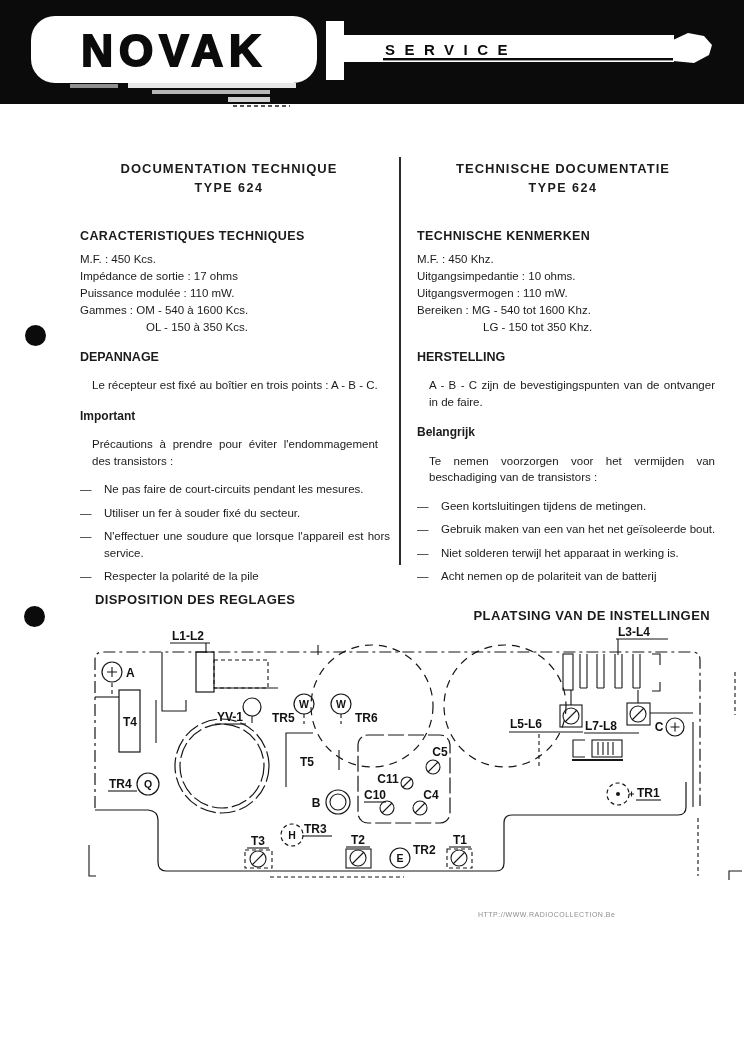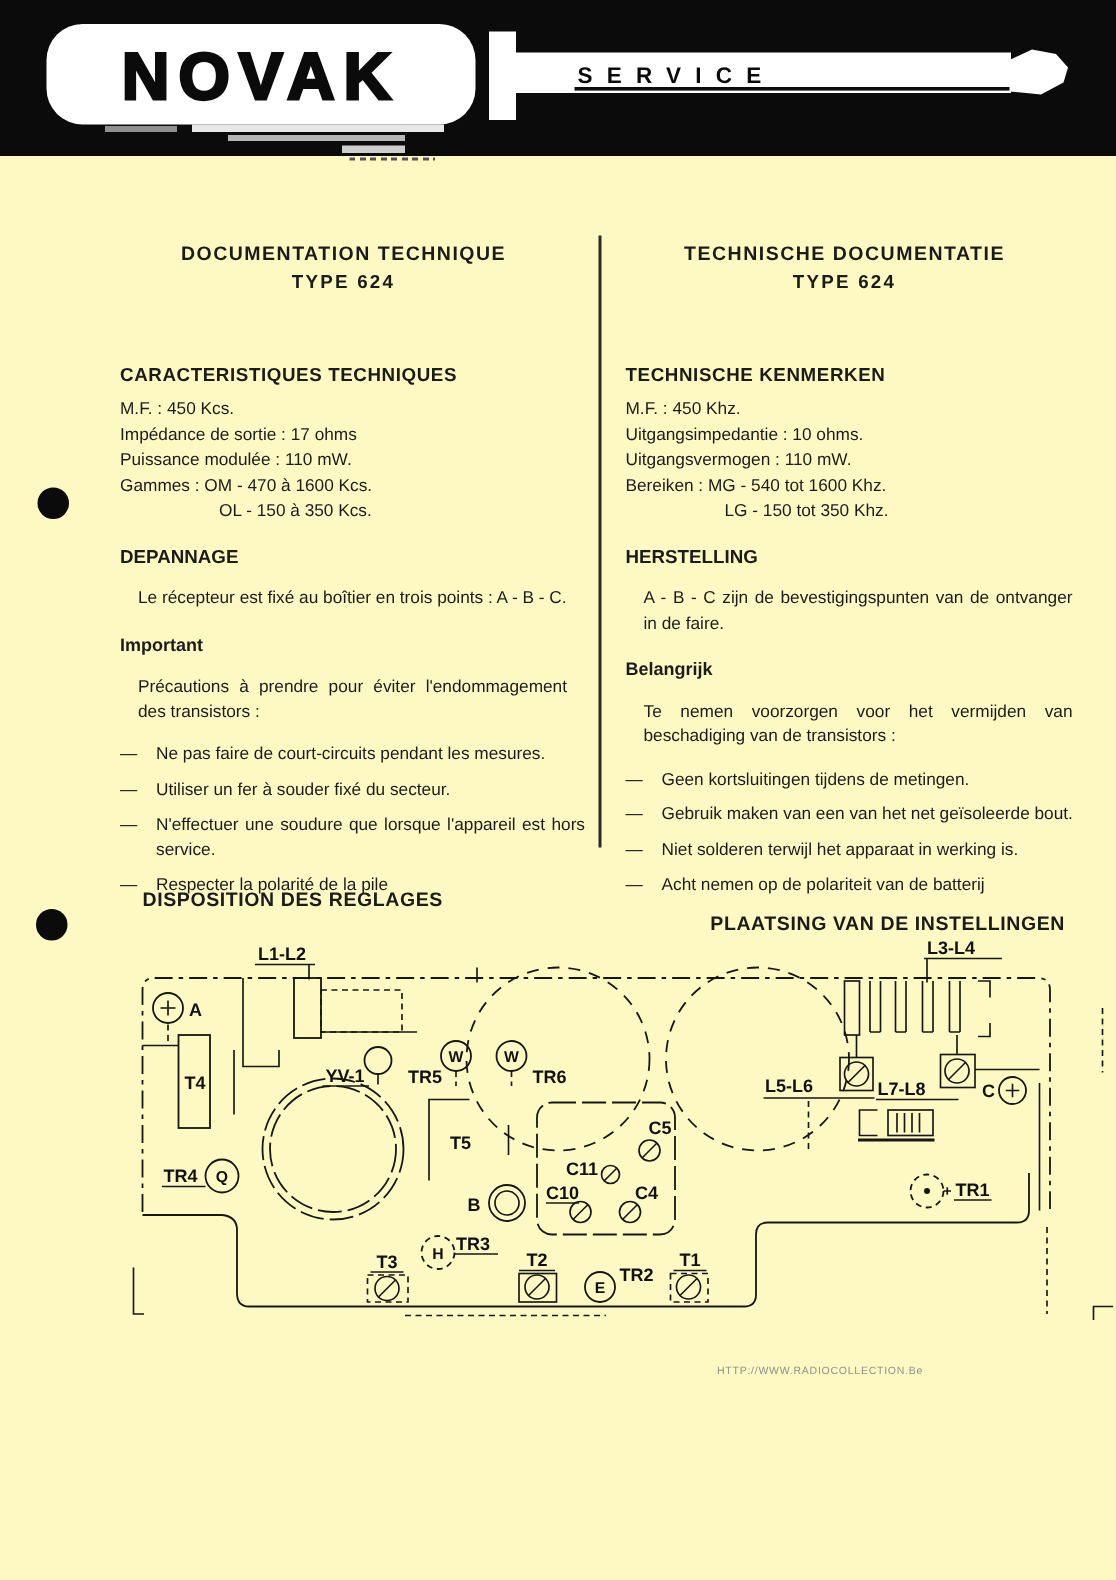--- a/index.html
+++ b/index.html
@@ -1,28 +1,28 @@
 <!DOCTYPE html>
 <html><head>
 <meta charset="utf-8">
 <style>
   html,body{margin:0;padding:0;background:#d8d8d8;}
-  .page{position:relative;width:744px;height:1053px;background:#fef9c3;overflow:hidden;
+  .page{position:relative;width:744px;height:1053px;background:#ffffff;overflow:hidden;
         font-family:"Liberation Sans",sans-serif;color:#1b1b1b;}
   .banner{position:absolute;left:0;top:0;}
   .punch{position:absolute;width:21px;height:21px;border-radius:50%;background:#0b0b0b;}
   .specks{position:absolute;left:233px;top:105px;width:57px;height:2px;
           background:repeating-linear-gradient(90deg,#555 0 4px,transparent 4px 7px);}
   .divider{position:absolute;left:399px;top:157px;width:1.5px;height:408px;background:#2b2b2b;}
   .col{position:absolute;font-size:11.5px;line-height:16.5px;}
   .col-left{left:80px;top:161px;width:298px;}
   .col-right{left:417px;top:161px;width:292px;}
   .doc-title{font-size:13px;font-weight:bold;letter-spacing:1px;text-align:center;}
   .doc-type{font-size:12.5px;font-weight:bold;letter-spacing:1.5px;text-align:center;margin-top:2px;}
-  .sec-head{font-size:12.5px;font-weight:bold;letter-spacing:.4px;margin-top:46px;margin-bottom:6px;}
+  .sec-head{font-size:12.5px;font-weight:bold;letter-spacing:.4px;margin-top:32px;margin-bottom:6px;}
   .spec-line{line-height:17px;}
   .spec-cont{padding-left:66px;}
   .sub-head{font-size:12.5px;font-weight:bold;margin-top:13px;margin-bottom:5px;}
   .note-head{font-size:12px;font-weight:bold;margin-top:14px;margin-bottom:6px;}
   .para{width:286px;text-align:justify;margin:12px;}
   .bullet{position:relative;padding-left:24px;margin-top:7px;width:286px;text-align:justify;}
   .bullet .mark{position:absolute;left:0;top:0;}
   .diag-head{position:absolute;top:592px;font-size:13px;font-weight:bold;letter-spacing:.4px;}
   .dh-left{left:95px;}
   .dh-right{right:34px;margin-top:16px;}
@@ -73,21 +73,21 @@
   <div class="divider"></div>
 
   <div class="col col-left">
     <div class="doc-title">DOCUMENTATION TECHNIQUE</div>
     <div class="doc-type">TYPE 624</div>
 
     <div class="sec-head">CARACTERISTIQUES TECHNIQUES</div>
     <div class="spec-line">M.F. : 450 Kcs.</div>
     <div class="spec-line">Impédance de sortie : 17 ohms</div>
     <div class="spec-line">Puissance modulée : 110 mW.</div>
-    <div class="spec-line">Gammes : OM - 470 à 1600 Kcs.</div>
+    <div class="spec-line">Gammes : OM - 540 à 1600 Kcs.</div>
     <div class="spec-line spec-cont">OL - 150 à 350 Kcs.</div>
 
     <div class="sub-head">DEPANNAGE</div>
     <p class="para">Le récepteur est fixé au boîtier en trois points : A - B - C.</p>
 
     <div class="note-head">Important</div>
     <p class="para">Précautions à prendre pour éviter l'endommagement des transistors :</p>
 
     <div class="bullet">
       <span class="mark">—</span>

